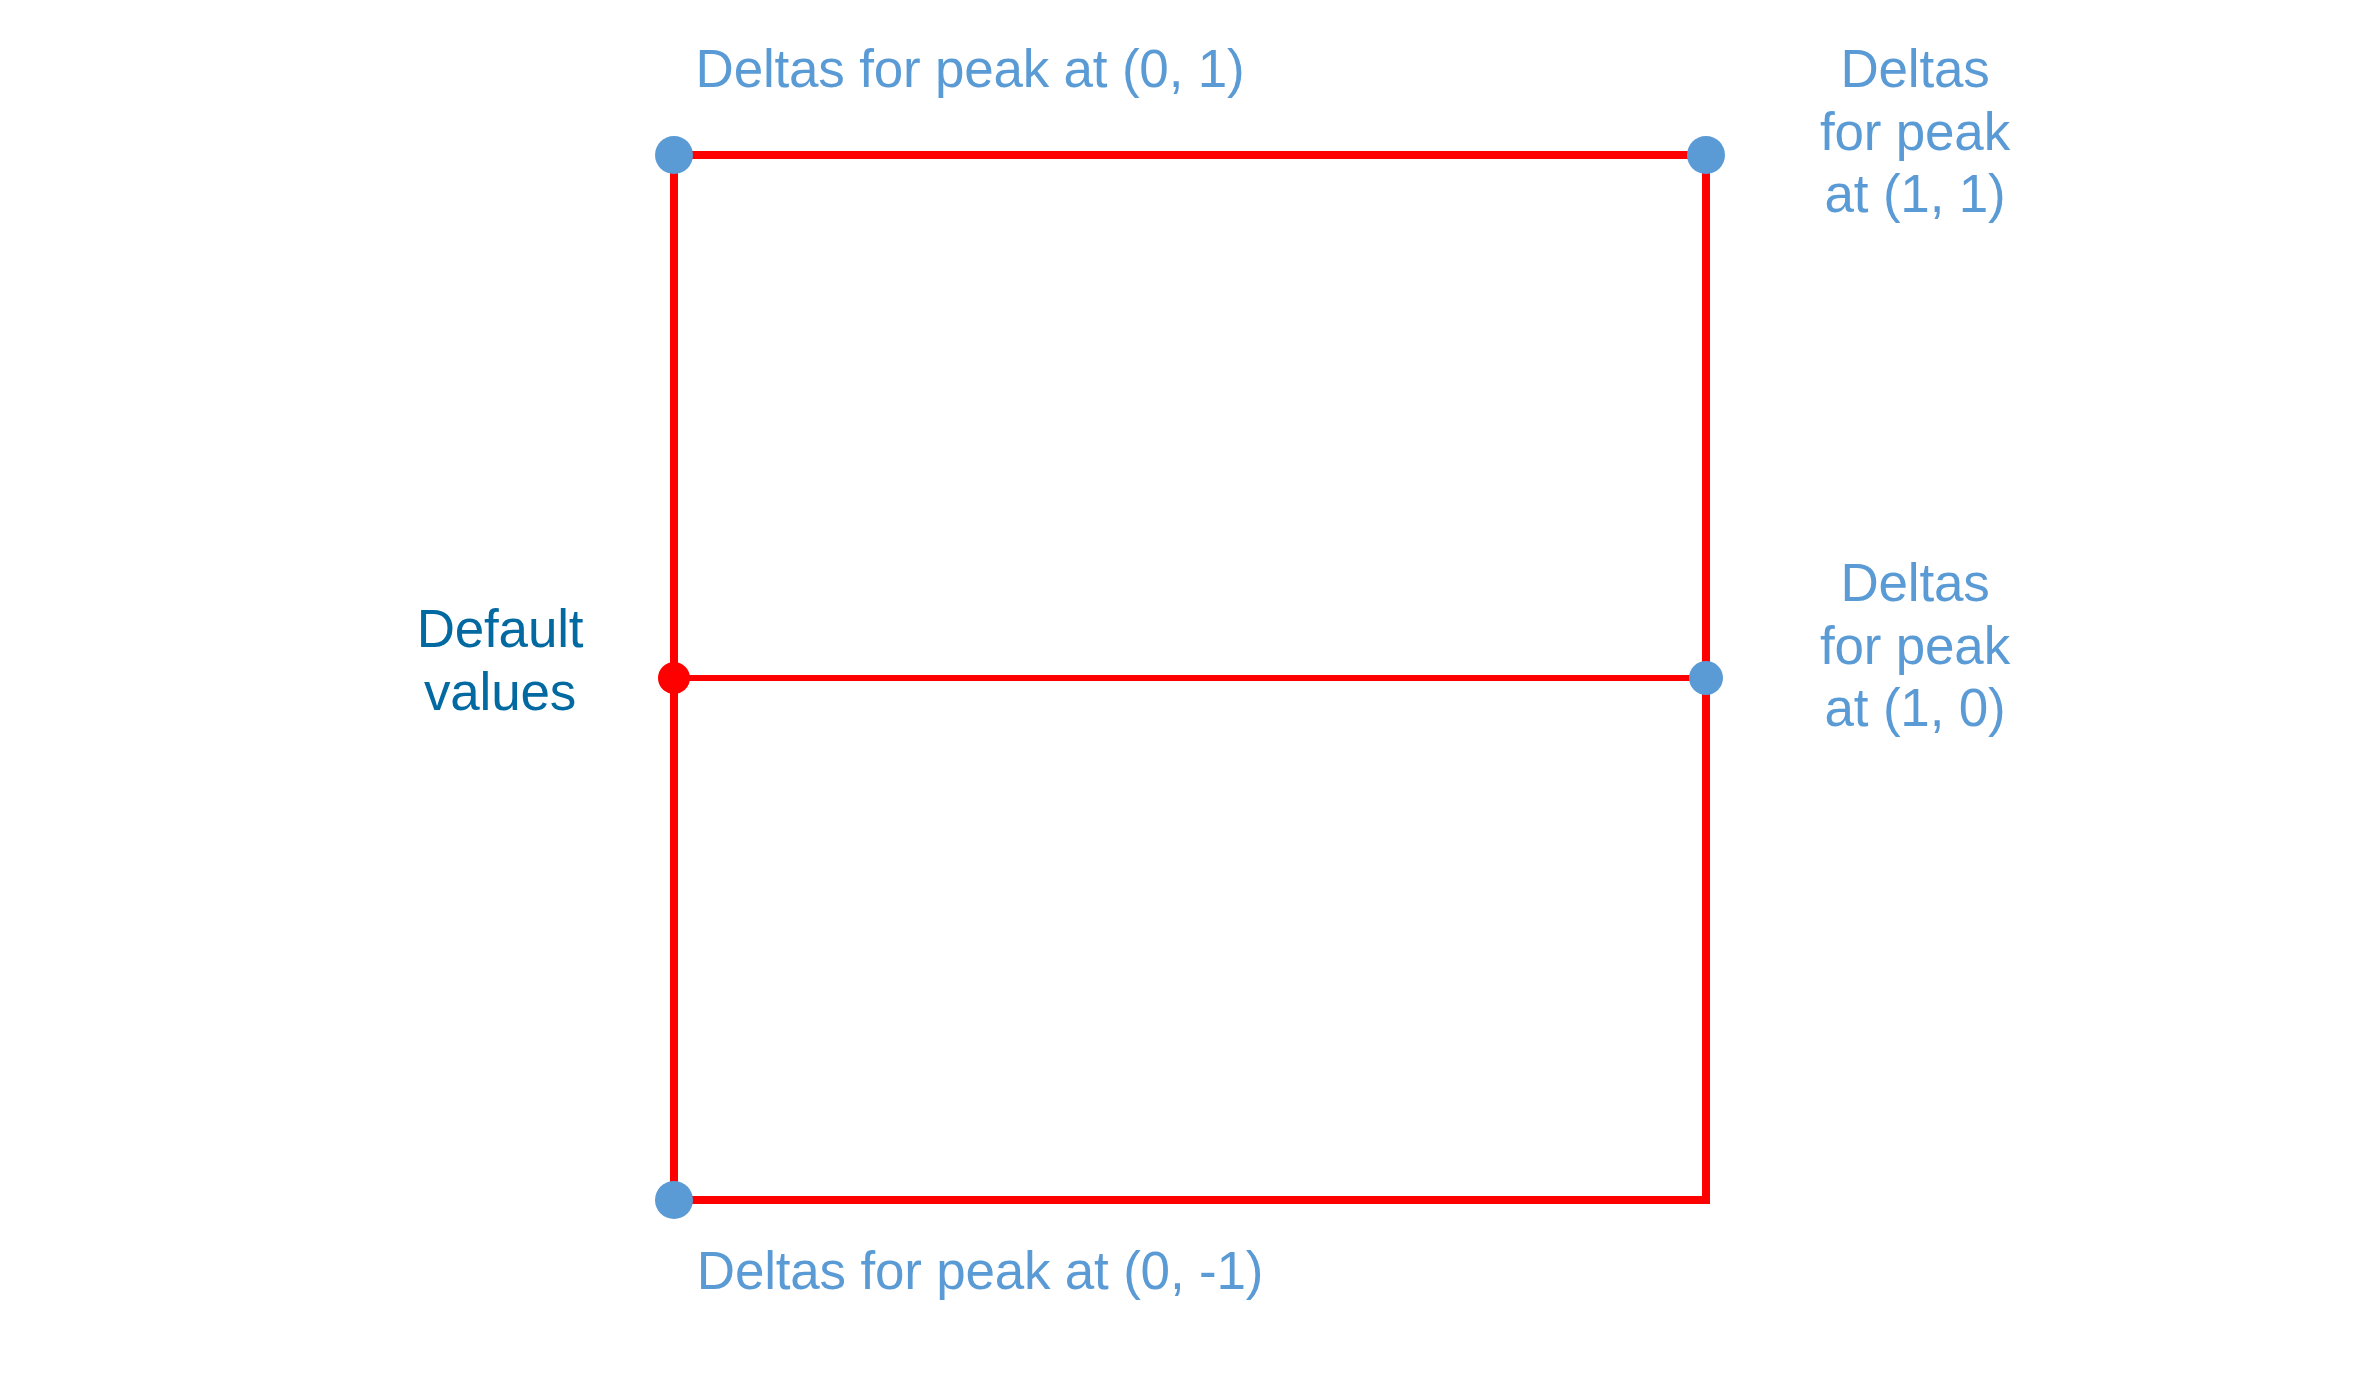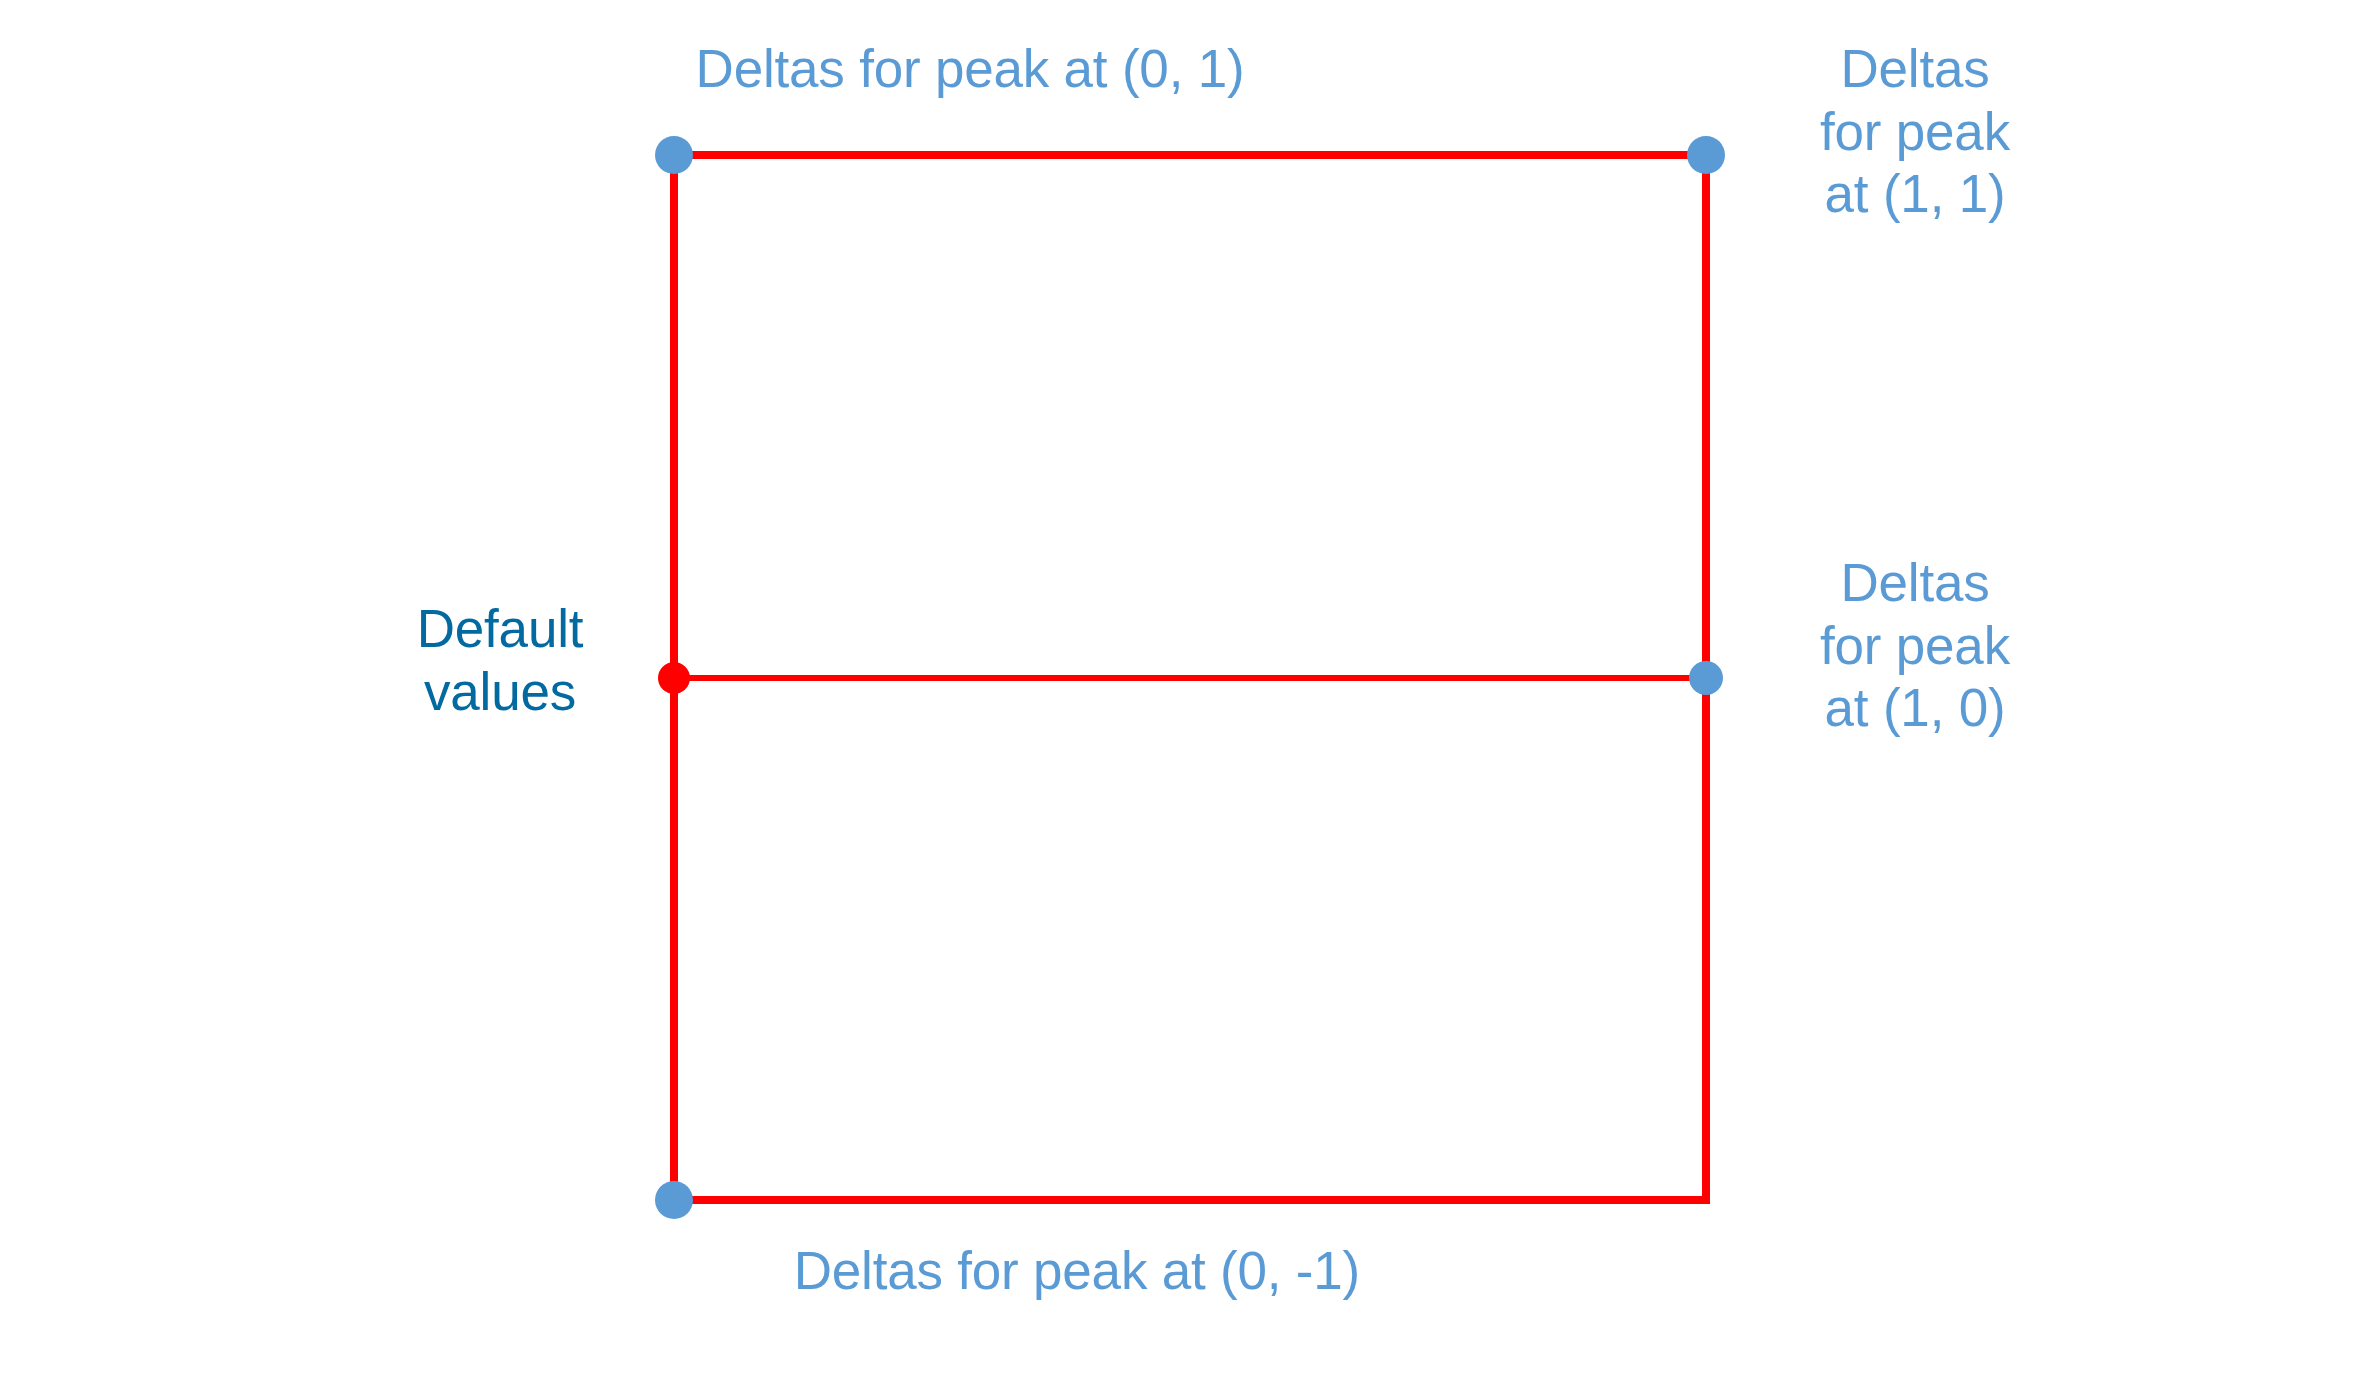--- a/index.html
+++ b/index.html
@@ -74,21 +74,21 @@
     font-size: 53px;
     text-align: center;
   }
 
   
   #label-bottom {
     left: 600px;
     top: 1240px;
     width: 760px;
     font-size: 53px;
-    text-align: right;
+    text-align: center;
   }
 </style>
 </head>
 <body>
 
 <div id="stage">
 
   <svg id="diagram-svg" viewBox="0 0 2375 1378" xmlns="http://www.w3.org/2000/svg">
 
     <rect x="674" y="155" width="1032" height="1045" fill="none" stroke="#FF0000" stroke-width="8"></rect>

